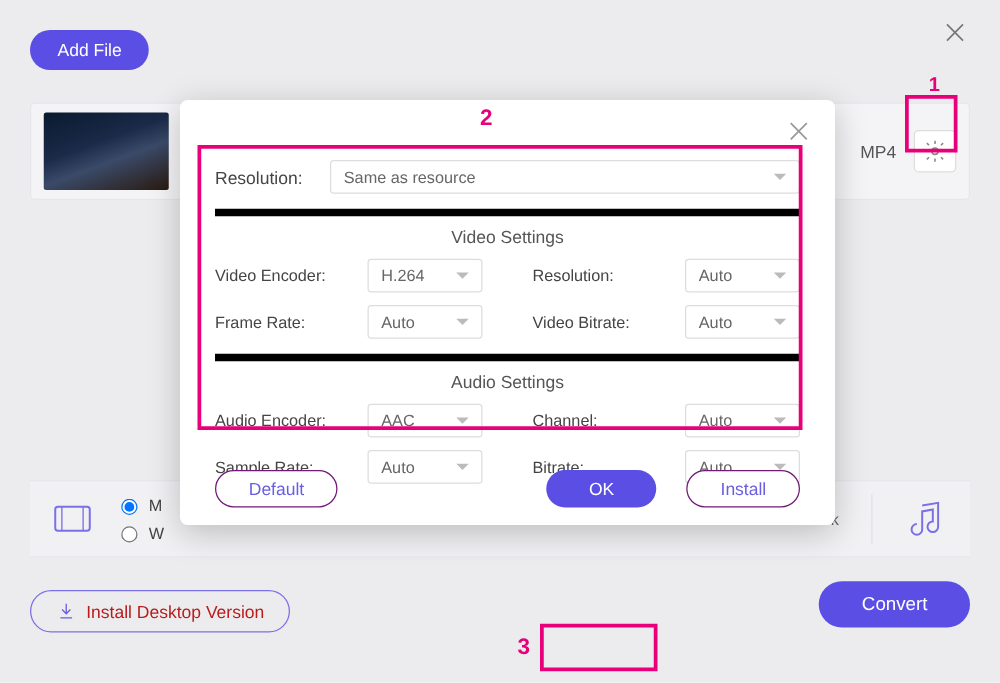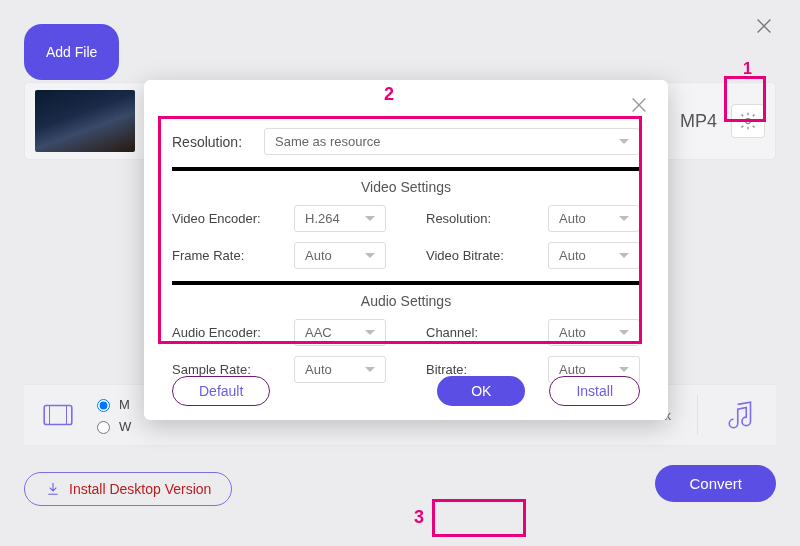--- a/index.html
+++ b/index.html
@@ -3,26 +3,26 @@
 <meta charset="utf-8">
 <style>
   * { box-sizing: border-box; font-family: -apple-system, Segoe UI, Arial, sans-serif; }
   body { margin: 0; width: 800px; height: 546px; background: #fff; overflow: hidden; position: relative; }
   .app { width: 800px; height: 546px; position: relative; background: #fff; }
   .overlay-dim { position: absolute; inset: 0; background: rgba(200,200,205,0.35); }
 
   .top-close { position: absolute; top: 14px; right: 24px; width: 24px; height: 24px; color: #777; display:flex; align-items:center; justify-content:center; cursor:pointer;}
   .top-close svg { width: 22px; height: 22px; stroke: #777; }
 
-  .add-file-btn { position: absolute; top: 24px; left: 24px; background: #5b4ee4; color: #fff; border: none; border-radius: 18px; padding: 20px 22px; font-size: 14px; cursor:pointer; }
+  .add-file-btn { position: absolute; top: 24px; left: 24px; background: #5b4ee4; color: #fff; border: none; border-radius: 18px; padding: 8px 22px; font-size: 14px; cursor:pointer; }
 
   .file-row { position: absolute; top: 82px; left: 24px; right: 24px; height: 78px; background: rgba(250,250,252,0.6); border: 1px solid #e6e6ec; border-radius: 4px; display:flex; align-items:center; padding: 6px 10px; }
   .thumb { width: 100px; height: 62px; background: linear-gradient(160deg,#0a1a30 0%, #1a2a48 40%, #3a4a68 60%, #2a1a10 100%); border-radius: 2px; flex-shrink:0; }
   .row-spacer { flex: 1; }
-  .fmt-label { font-size: 18px; color: #555; margin-right: 14px; }
+  .fmt-label { font-size: 14px; color: #555; margin-right: 14px; }
   .gear-box { width: 34px; height: 34px; border: 1px solid #ddd; border-radius: 4px; background:#fff; display:flex; align-items:center; justify-content:center; cursor:pointer; }
   .gear-box svg { width: 20px; height: 20px; stroke:#888; fill:none; }
 
   .callout-1 { position: absolute; top: 76px; right: 34px; width: 42px; height: 46px; border: 3px solid #e8007a; pointer-events:none; }
   .callout-1-num { position: absolute; top: 60px; right: 48px; color: #e8007a; font-weight: bold; font-size: 16px; }
 
   .bottom-bar { position: absolute; bottom: 100px; left: 24px; right: 24px; height: 62px; border-top: 1px solid #e6e6ec; border-bottom: 1px solid #e6e6ec; display:flex; align-items:center; background: rgba(250,250,252,0.4); }
   .video-icon, .audio-icon { width: 40px; height: 40px; margin: 0 14px; display:flex; align-items:center; justify-content:center; }
   .video-icon svg, .audio-icon svg { stroke:#7a6fe6; fill:none; width:34px; height:34px; }
   .radio-stack { display:flex; flex-direction:column; gap:6px; font-size:13px; color:#444; }
@@ -43,21 +43,21 @@
   .callout-2 { position:absolute; top:116px; left:158px; width:484px; height:228px; border:3px solid #e8007a; pointer-events:none; }
   .callout-2-num { position:absolute; top:84px; left:384px; color:#e8007a; font-weight:bold; font-size:18px; }
 
   .res-row { display:flex; align-items:center; gap:12px; margin-top:28px; }
   .res-label { font-size:14px; color:#444; width:80px; }
   .select { border:1px solid #ddd; border-radius:3px; background:#fff; font-size:13px; color:#666; padding:5px 10px; display:flex; align-items:center; justify-content:space-between; cursor:pointer; }
   .select.wide { flex:1; }
   .select.sm { width:92px; }
   .caret { width:0; height:0; border-left:5px solid transparent; border-right:5px solid transparent; border-top:5px solid #bbb; margin-left:8px; }
 
-  .section-wrap { margin-top:12px; border-top:4px solid #000000; padding-top:8px; }
+  .section-wrap { margin-top:12px; border-top:6px solid #000000; padding-top:8px; }
   .section-title { text-align:center; font-size:14px; color:#555; margin-bottom:10px; }
   .grid2 { display:grid; grid-template-columns: 1fr 1fr; column-gap: 40px; row-gap:10px; }
   .field { display:flex; align-items:center; justify-content:space-between; gap:8px; }
   .field-label { font-size:13px; color:#444; }
 
   .modal-buttons { position:absolute; bottom:14px; left:0; right:0; display:flex; align-items:center; padding: 0 28px; }
   .pill { border-radius:18px; padding:6px 26px; font-size:14px; cursor:pointer; }
   .pill.outline { border:1px solid #701a75; color:#6a5ee0; background:#fff; }
   .pill.solid { background:#5b4ee4; color:#fff; border:none; padding:7px 34px; }
   .mb-spacer { flex:1; }

